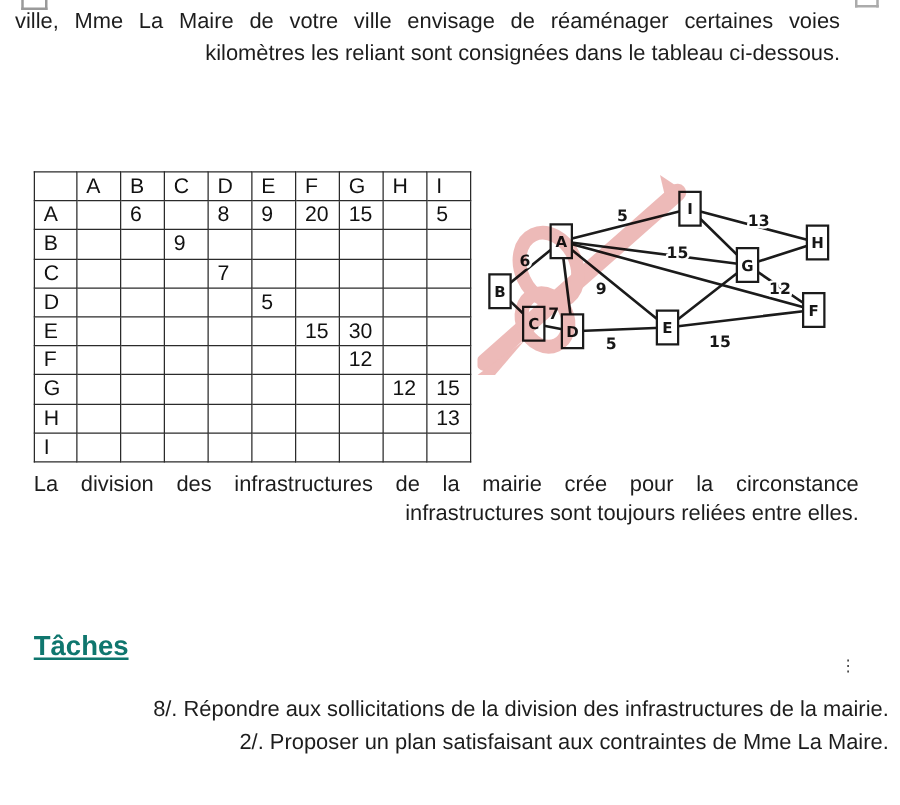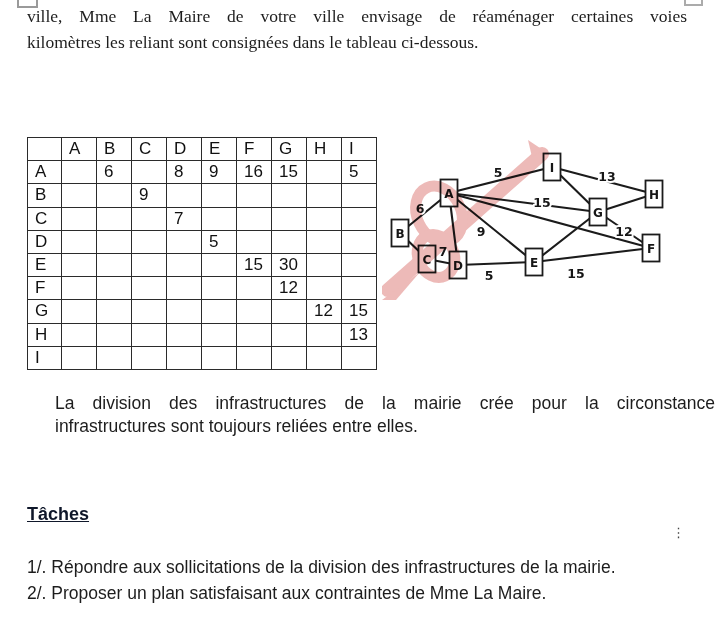--- a/index.html
+++ b/index.html
@@ -4,26 +4,26 @@
 <style>
   html,body{margin:0;padding:0;}
   body{
     width:720px;height:644px;position:relative;overflow:hidden;
     background:#ffffff;
     font-family:"Liberation Sans", sans-serif;
     color:#1e1e1e;
   }
   .para{position:absolute;font-size:17.5px;color:#1d1d1d;}
   .para .jline{text-align:justify;text-align-last:justify;}
-  .para .lline{text-align:left;}
-  #paragraph-1{left:27px;top:3px;width:660px;line-height:26.4px;font-family:Liberation Serif, serif;}
-  #paragraph-2{left:27px;top:392px;width:660px;line-height:23.4px;margin-left:28px;}
+  .para .lline{text-align:right;}
+  #paragraph-1{left:12px;top:3px;width:660px;line-height:26.4px;}
+  #paragraph-2{left:27px;top:376px;width:660px;line-height:23.4px;}
   #tasks-heading{
-    position:absolute;left:27px;top:504px;font-size:18px;font-weight:bold;
-    text-decoration:underline;color:#0f172a;
+    position:absolute;left:27px;top:504px;font-size:22px;font-weight:bold;
+    text-decoration:underline;color:#0f766e;
   }
   #dots-artifact{
     position:absolute;left:672px;top:528px;font-size:13px;color:#444;
     line-height:9px;letter-spacing:0;
   }
   #tasks-list{left:27px;top:554px;width:684px;line-height:26.2px;}
   
   #distance-table{
     position:absolute;left:27px;top:137px;
     border-collapse:collapse;table-layout:fixed;
@@ -73,21 +73,21 @@
         <td class="dc">H</td>
         <td class="dc">I</td>
       </tr>
       <tr>
         <td class="hc">A</td>
         <td class="dc"></td>
         <td class="dc">6</td>
         <td class="dc"></td>
         <td class="dc">8</td>
         <td class="dc">9</td>
-        <td class="dc">16</td>
+        <td class="dc">20</td>
         <td class="dc">15</td>
         <td class="dc"></td>
         <td class="dc">5</td>
       </tr>
       <tr>
         <td class="hc">B</td>
         <td class="dc"></td>
         <td class="dc"></td>
         <td class="dc">9</td>
         <td class="dc"></td>
@@ -263,15 +263,15 @@
 </div>
 
 <div class="para" id="paragraph-2">
     <div class="jline">La division des infrastructures de la mairie crée pour la circonstance</div>
     <div class="lline">infrastructures sont toujours reliées entre elles.</div>
   </div>
 
 <div id="tasks-heading">Tâches</div>
 <div id="dots-artifact">⋮</div>
 <div class="para" id="tasks-list">
-    <div class="lline">1/. Répondre aux sollicitations de la division des infrastructures de la mairie.</div>
+    <div class="lline">8/. Répondre aux sollicitations de la division des infrastructures de la mairie.</div>
     <div class="lline">2/. Proposer un plan satisfaisant aux contraintes de Mme La Maire.</div>
   </div>
 
 </body></html>

